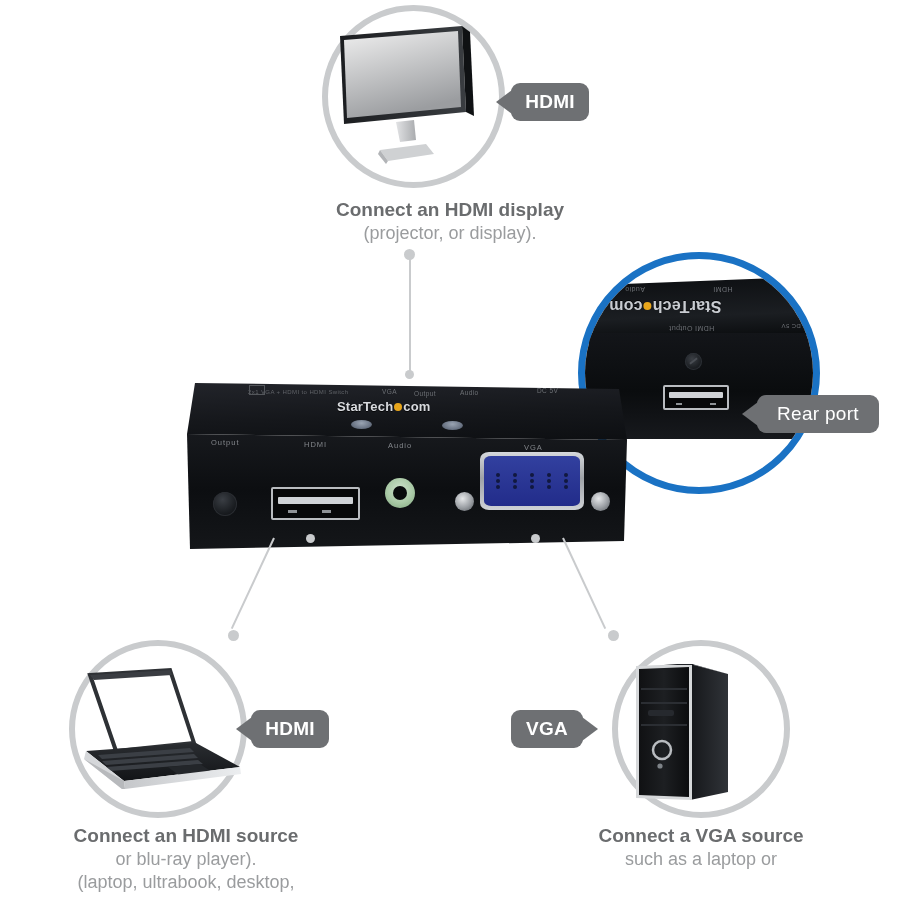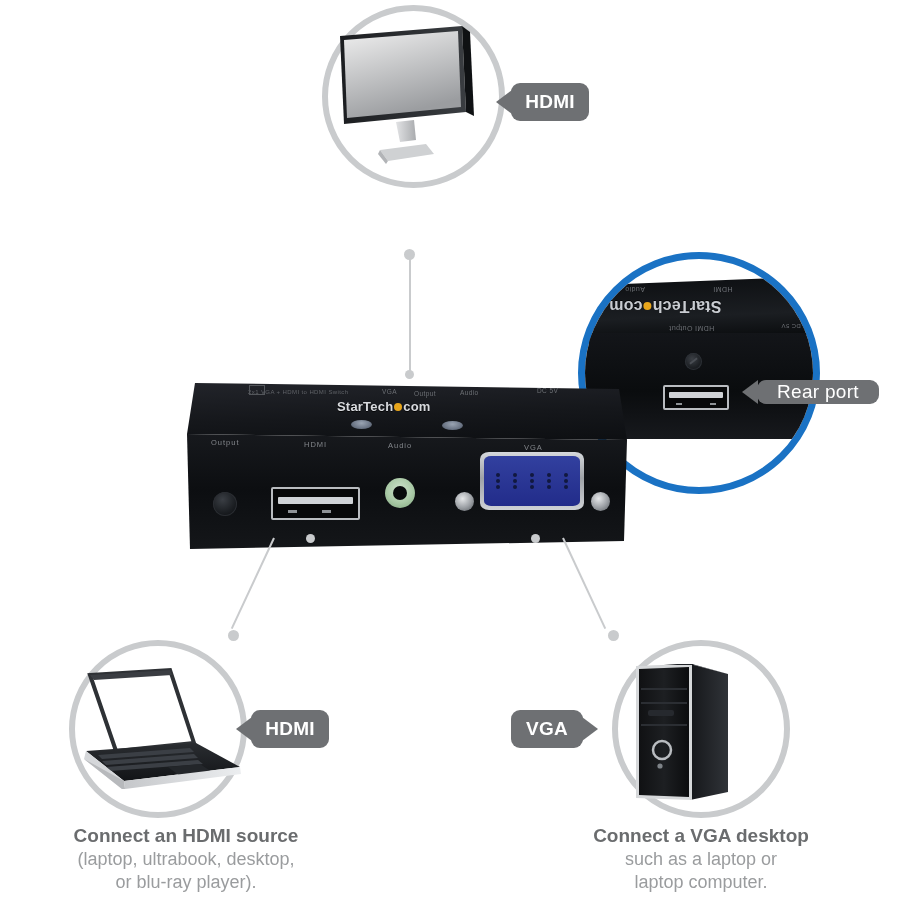--- a/index.html
+++ b/index.html
@@ -104,20 +104,24 @@
 
     <polygon points="46,126 92,120 100,130 54,137" fill="#cfd1d3"></polygon>
     <polygon points="46,126 54,137 52,140 44,130" fill="#b2b4b7"></polygon>
   </svg>
 
   <div class="badge bold" style="left:511px;top:83px;width:78px;height:38px;font-size:19px;">
     <span class="tail tail-left"></span>
     <span>HDMI</span>
   </div>
 
+  <div class="caption" style="left:250px;top:198px;width:400px;">
+    <div class="cap-title">Connect an HDMI display</div>
+    <div class="cap-sub">(projector, or display).</div>
+  </div>
 
   <div class="dot" style="left:404px;top:249px;"></div>
   <div class="leader" style="left:409px;top:256px;width:2px;height:117px;"></div>
   <div class="dot sm" style="left:405px;top:370px;"></div>
 
   <div class="ring" style="left:578px;top:252px;width:242px;height:242px;border:7px solid #1a72c4;
               background:#ffffff;overflow:hidden;"></div>
 
   <div class="abs" style="left:585px;top:259px;width:228px;height:228px;border-radius:50%;overflow:hidden;">
 
@@ -137,21 +141,21 @@
                 background:linear-gradient(180deg,#131519 0%,#0a0c0e 55%,#17191d 100%);"></div>
 
     <div class="abs" style="left:100px;top:94px;width:17px;height:17px;border-radius:50%;
                 background:radial-gradient(circle at 42% 35%,#3b3f45 0%,#1c1f23 60%,#0c0e10 100%);
                 box-shadow:inset 0 0 0 1px #2b2f35;"></div>
     <div class="abs" style="left:104px;top:101px;width:9px;height:2px;background:#4a4e54;transform:rotate(-38deg);"></div>
 
     <div class="hdmi" style="left:78px;top:126px;width:66px;height:25px;"></div>
   </div>
 
-  <div class="badge" style="left:757px;top:380px;width:122px;height:24px;font-size:19px;">
+  <div class="badge" style="left:757px;top:395px;width:122px;height:38px;font-size:19px;">
     <span class="tail tail-left"></span>
     <span>Rear port</span>
   </div>
 
   <div class="dev-top" style="left:187px;top:383px;width:440px;height:57px;
               clip-path:polygon(8px 0, 432px 6px, 440px 57px, 0 51px);"></div>
 
   <div class="dev-face" style="left:187px;top:434px;width:440px;height:115px;
               clip-path:polygon(0 0, 440px 6px, 437px 107px, 3px 115px);"></div>
 
@@ -255,22 +259,22 @@
     <polygon points="12,104 50,134 53,134 52,126" fill="#b7b9bc"></polygon>
   </svg>
 
   <div class="badge bold" style="left:251px;top:710px;width:78px;height:38px;font-size:19px;">
     <span class="tail tail-left"></span>
     <span>HDMI</span>
   </div>
 
   <div class="caption" style="left:16px;top:824px;width:340px;">
     <div class="cap-title">Connect an HDMI source</div>
+    <div class="cap-sub">or blu-ray player).</div>
     <div class="cap-sub">(laptop, ultrabook, desktop,</div>
-    <div class="cap-sub">or blu-ray player).</div>
   </div>
 
   <div class="ring" style="left:612px;top:640px;width:178px;height:178px;border:6px solid #c9cbcd;"></div>
 
   <svg class="abs" style="left:628px;top:650px;width:148px;height:162px;" viewBox="0 0 148 162">
     <defs>
       <linearGradient id="frontg" x1="0" y1="0" x2="1" y2="0">
         <stop offset="0" stop-color="#101113"></stop>
           <stop offset="0.5" stop-color="#1d1f22"></stop>
         <stop offset="1" stop-color="#0b0c0e"></stop>
@@ -296,18 +300,17 @@
 
     <polygon points="8,16 64,14 100,24 62,14" fill="#202328"></polygon>
   </svg>
 
   <div class="badge bold" style="left:511px;top:710px;width:72px;height:38px;font-size:19px;">
     <span class="tail tail-right"></span>
     <span>VGA</span>
   </div>
 
   <div class="caption" style="left:531px;top:824px;width:340px;">
-    <div class="cap-title">Connect a VGA desktop</div>
+    <div class="cap-title">Connect a VGA source</div>
     <div class="cap-sub">such as a laptop or</div>
-    <div class="cap-sub">laptop computer.</div>
   </div>
 
 </div>
 
 </body></html>

